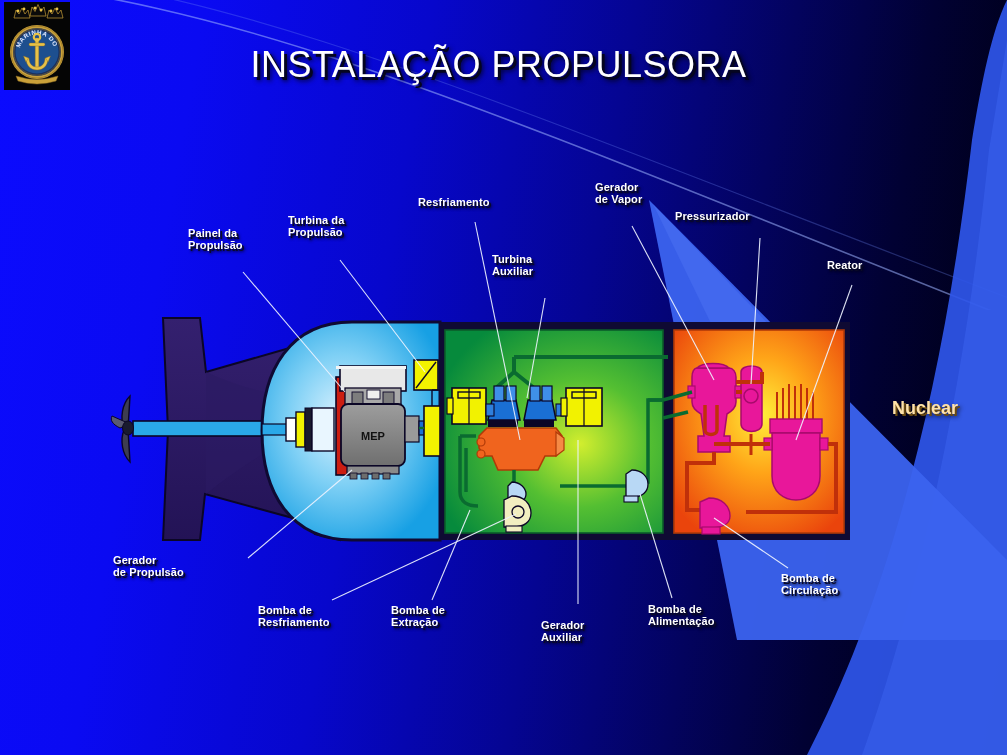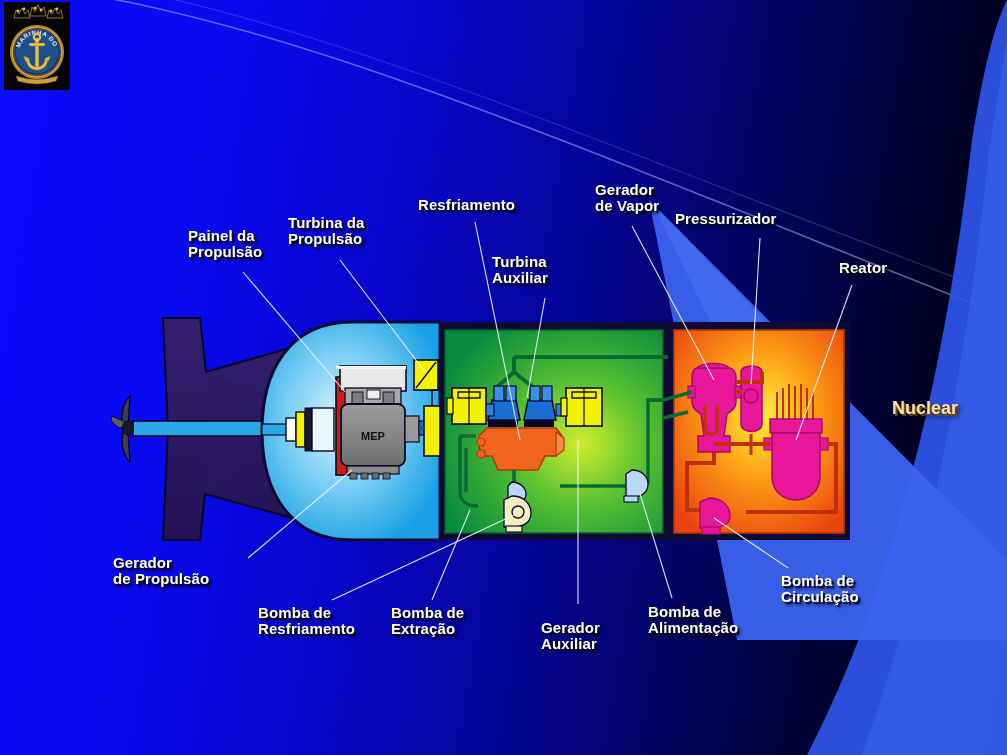--- a/index.html
+++ b/index.html
@@ -32,21 +32,21 @@
   
   #title {
     position:absolute; left:0; top:44px; width:1007px; text-align:center;
     color:#ffffff; font-size:36px; letter-spacing:.5px; font-weight:400;
     text-shadow: 3px 3px 0 #05051f, 4px 4px 5px rgba(0,0,0,.85);
   }
   #title-inner { display:inline-block; transform:translateX(-5px); }
 
   
   .lbl {
-    position:absolute; color:#ffffff; font-weight:bold; font-size:15px;
+    position:absolute; color:#ffffff; font-weight:bold; font-size:11px;
     line-height:1.08; text-shadow: 2px 2px 0 #0a0a28, 2.5px 2.5px 3px rgba(0,0,0,.8);
     white-space:pre; letter-spacing:.1px;
   }
 
   #nuclear {
     position:absolute; left:892px; top:398px; color:#ffe2a8;
     font-weight:bold; font-size:18px;
     text-shadow: 2px 2px 0 #6a4a10, 3px 3px 4px rgba(0,0,0,.7);
   }
 
@@ -115,20 +115,23 @@
         <circle cx="33" cy="35" r="3.2" fill="none" stroke="#e8c248" stroke-width="2.2"></circle>
         <path d="M22 56 c0 8 5 12 11 12 c6 0 11-4 11-12 l-3 0 c0 6-3.6 9-8 9 c-4.4 0-8-3-8-9 z"></path>
         <path d="M19.5 54 l5 2 -2.5 4 z"></path>
           <path d="M46.5 54 l-5 2 2.5 4 z"></path>
       </g>
 
       <path d="M12 74 q21 7 42 0 l-2 5 q-19 6 -38 0 z" fill="#caa13a" stroke="#8a6a20" stroke-width=".5"></path>
     </svg>
   </div>
 
+  <div id="title">
+    <span id="title-inner">INSTALAÇÃO PROPULSORA</span>
+  </div>
 
   <svg id="diagram" viewBox="0 0 1007 755">
     <defs>
       <radialGradient id="gProp" cx="45%" cy="45%" r="62%">
         <stop offset="0%" stop-color="#ddf3ff"></stop>
         <stop offset="48%" stop-color="#7fd0f5"></stop>
         <stop offset="100%" stop-color="#17a0e4"></stop>
       </radialGradient>
       <radialGradient id="gTurb" cx="62%" cy="56%" r="70%">
         <stop offset="0%" stop-color="#d2ee2e"></stop>
@@ -357,21 +360,21 @@
   <div class="lbl" style="left:152px; top:228px;margin-left:36px;">Painel da
 Propulsão</div>
   <div class="lbl" style="left:288px; top:215px;">Turbina da
 Propulsão</div>
   <div class="lbl" style="left:418px; top:197px;">Resfriamento</div>
   <div class="lbl" style="left:492px; top:254px;">Turbina
 Auxiliar</div>
   <div class="lbl" style="left:595px; top:182px;">Gerador
 de Vapor</div>
   <div class="lbl" style="left:675px; top:211px;">Pressurizador</div>
-  <div class="lbl" style="left:827px; top:260px;margin-left:12px;">Reator</div>
+  <div class="lbl" style="left:827px; top:260px;">Reator</div>
 
   <div class="lbl" style="left:113px; top:555px;">Gerador
 de Propulsão</div>
   <div class="lbl" style="left:258px; top:605px;">Bomba de
 Resfriamento</div>
   <div class="lbl" style="left:391px; top:605px;">Bomba de
 Extração</div>
   <div class="lbl" style="left:541px; top:620px;">Gerador
 Auxiliar</div>
   <div class="lbl" style="left:648px; top:604px;">Bomba de

